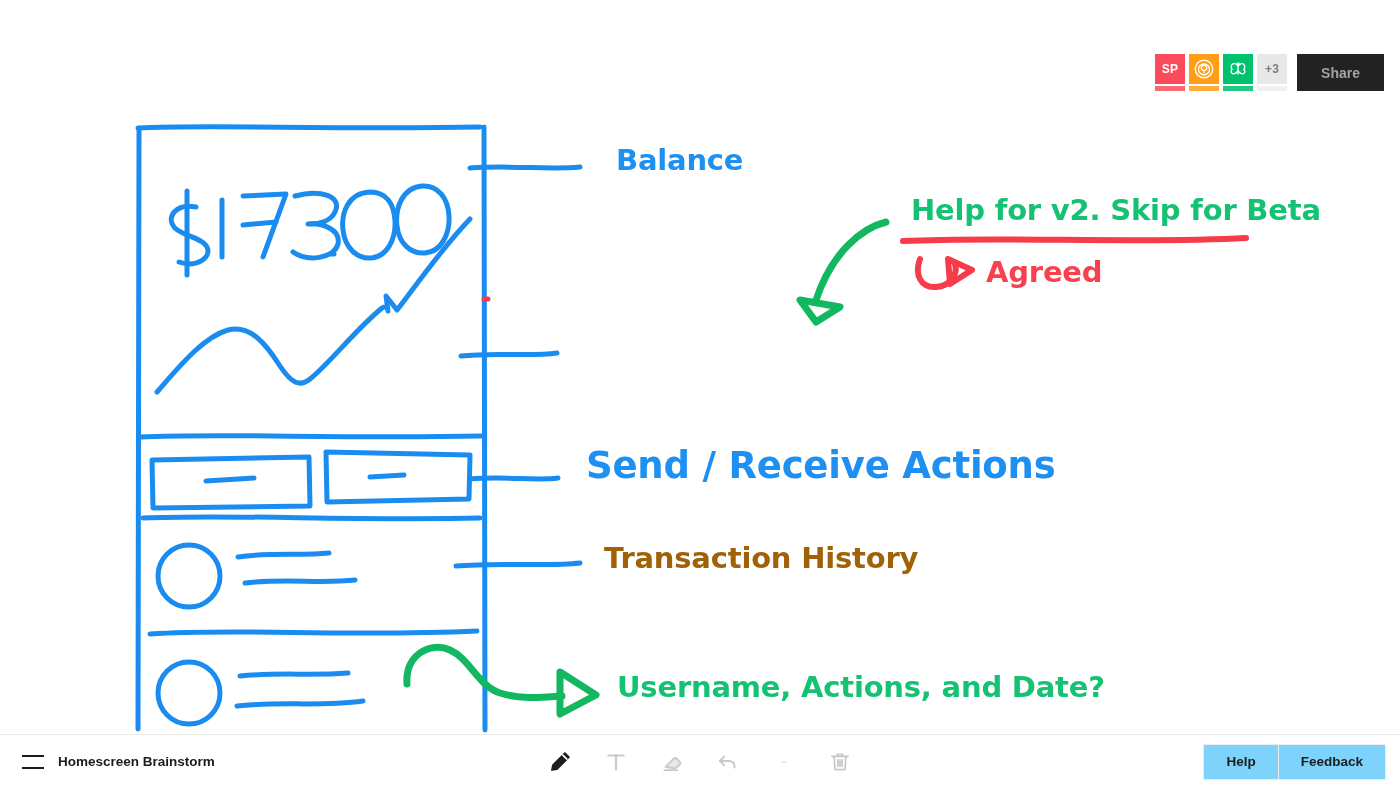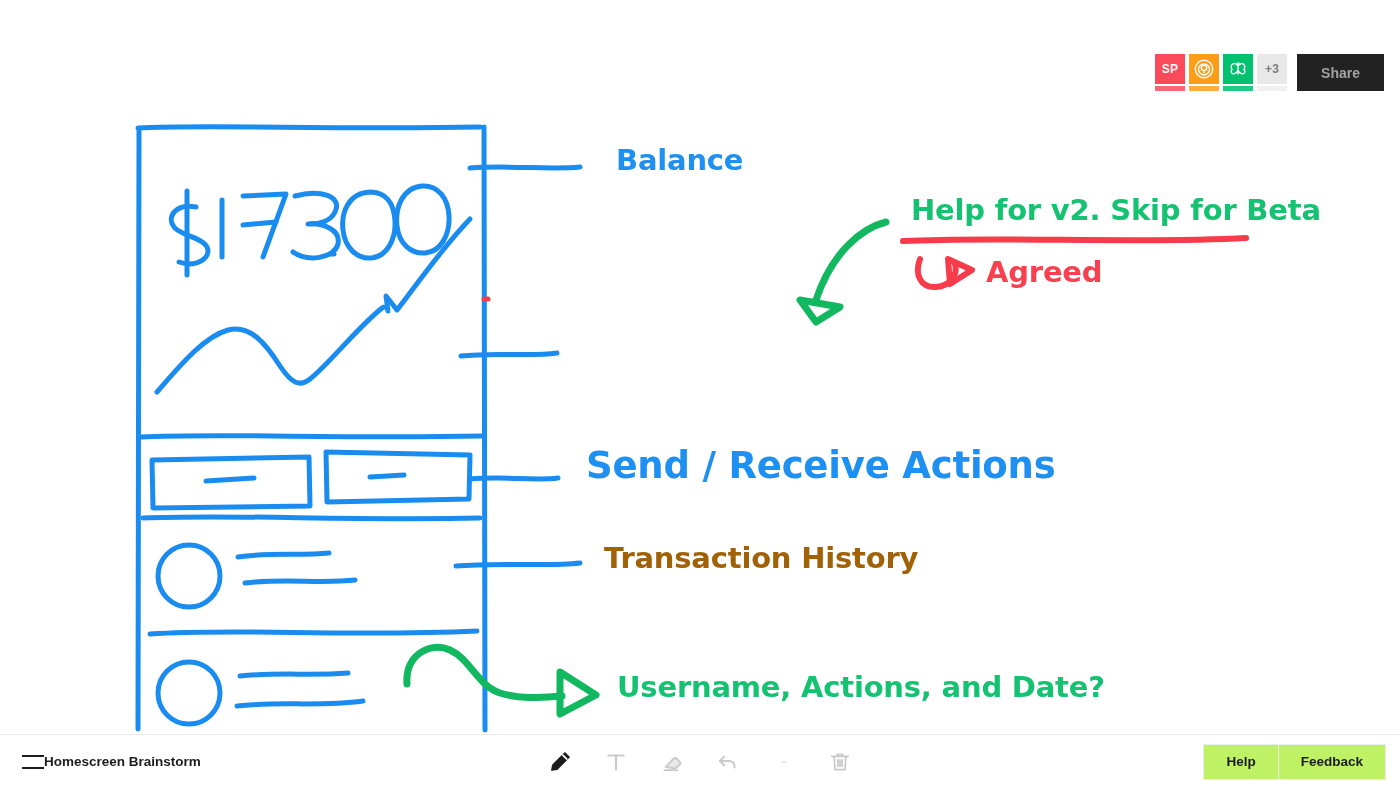--- a/index.html
+++ b/index.html
@@ -75,20 +75,21 @@
   .bottombar {
     position: absolute;
     left: 0; bottom: 0;
     width: 1400px; height: 53px;
     background: #ffffff;
     border-top: 1px solid #ececec;
     display: flex; align-items: center;
   }
   .bb-left {
     display: flex; align-items: center;
+    gap: 14px;
     padding-left: 22px;
   }
   .hamburger {
     width: 22px; height: 14px;
     display: flex; flex-direction: column; justify-content: space-between;
     cursor: pointer;
   }
   .hamburger span {
     display: block; height: 2px; width: 22px; background: #1c1c1c;
   }
@@ -111,21 +112,21 @@
     position: absolute;
     right: 14px;
     display: flex; align-items: center;
   }
   .ghost-btn {
     height: 34px;
     padding: 0 22px;
     display: flex; align-items: center; justify-content: center;
     font-size: 13.5px; font-weight: bold; color: #1c1c1c;
     border: 1px solid #ececec;
-    background: #bef264;
+    background: #7dd3fc;
     cursor: pointer;
   }
   .ghost-btn + .ghost-btn { margin-left: -1px; }
 </style>
 </head>
 <body>
 
 <div id="app">
 
   <div class="canvas">

